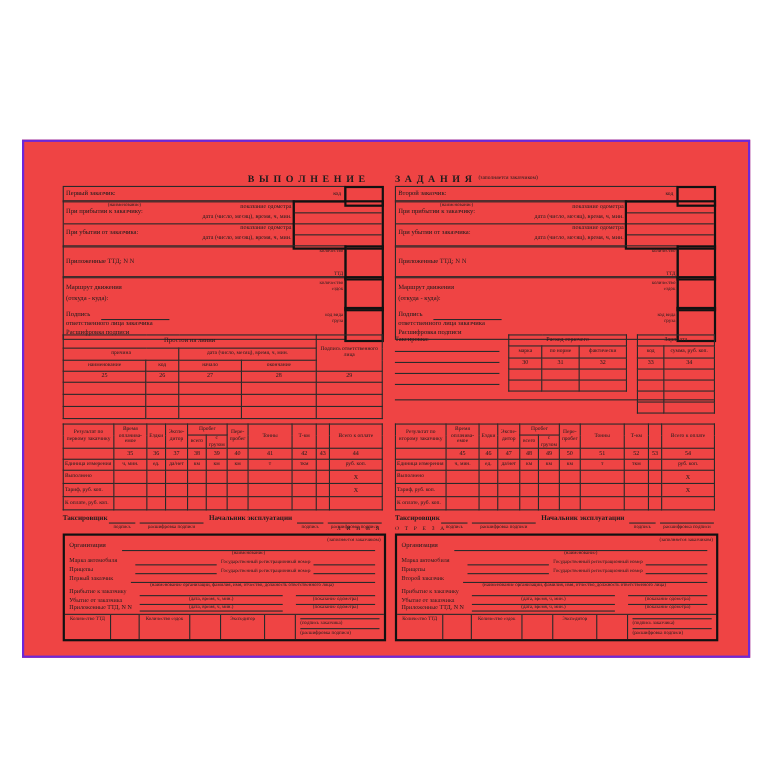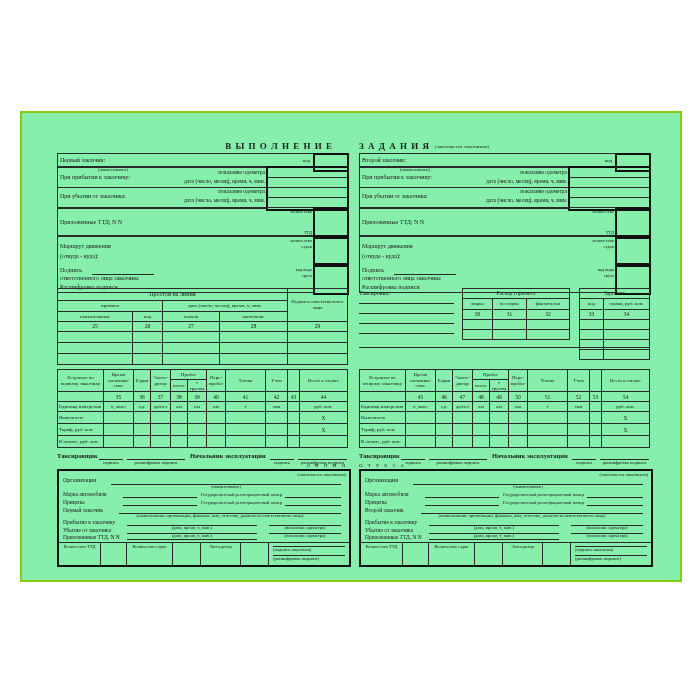--- a/index.html
+++ b/index.html
@@ -1,19 +1,19 @@
 <!DOCTYPE html>
 <html><head>
 <meta charset="utf-8">
 <style>
   html,body{margin:0;padding:0;background:#fff;}
   .canvas{position:relative;width:700px;height:700px;background:#ffffff;overflow:hidden;
           font-family:"Liberation Serif",serif;color:#1c1c1c;}
-  .sheet{position:absolute;left:20px;top:111px;width:658px;height:467px;background:#86efac;
-         border:2px solid #84cc16;}
+  .sheet{position:absolute;left:20px;top:127px;width:658px;height:467px;background:#ef4444;
+         border:2px solid #6d28d9;}
   .half{position:absolute;top:28px;width:290px;height:424px;}
   .h-left{left:35px;}
   .h-right{left:337px;}
   .abs{position:absolute;}
   .b1{border:1px solid #2a2a2a;}
   .b2{border:2px solid #111;}
   .t45{font-size:4.5px;line-height:1.15;}
   .t5{font-size:5px;line-height:1.12;}
   .t55{font-size:5.5px;line-height:1.12;}
   .t6{font-size:6px;line-height:1.15;}

